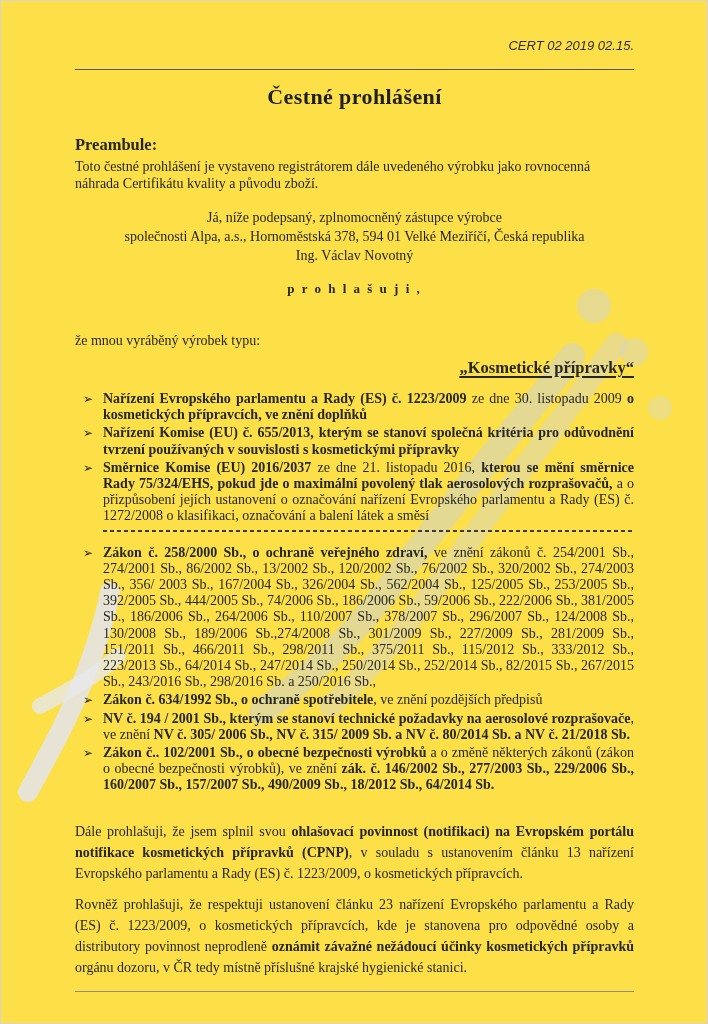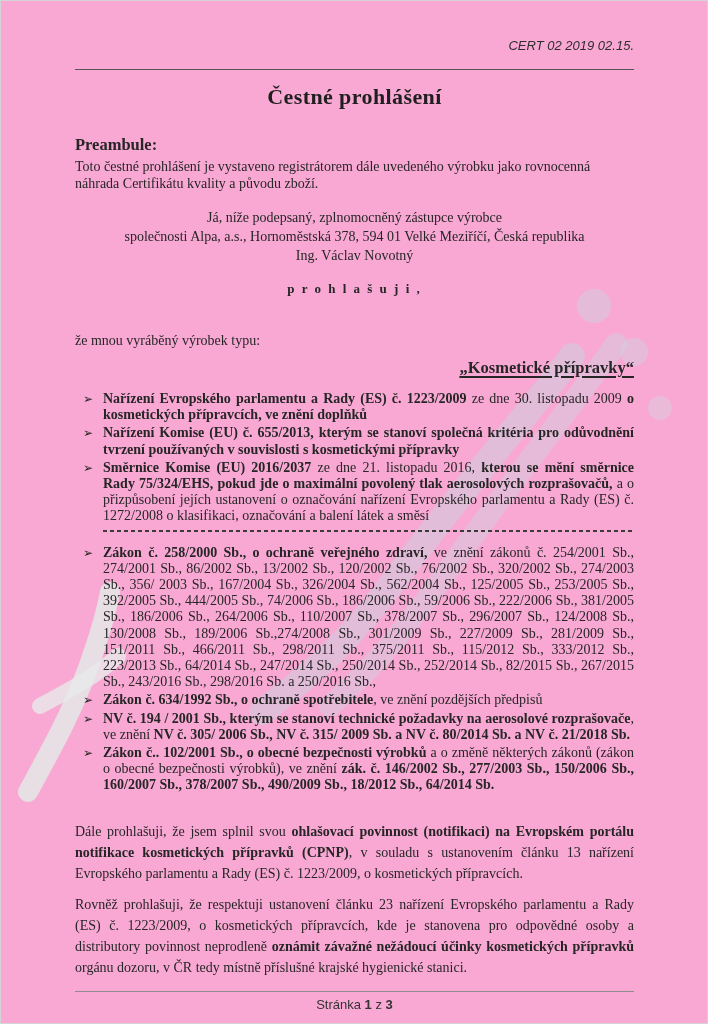--- a/index.html
+++ b/index.html
@@ -1,18 +1,18 @@
 <!DOCTYPE html>
 <html lang="cs"><head>
 <meta charset="utf-8">
 <style>
   html,body { margin:0; padding:0; background:#e9e9e9; }
   .page {
     position:relative; width:708px; height:1024px; margin:0 auto;
-    background:#f9a8d4; overflow:hidden;
+    background:#fde047; overflow:hidden;
     box-shadow: inset 0 0 0 1px #d4d4d4;
     font-family:"Liberation Serif", serif; color:#262626;
   }
   .watermark { position:absolute; left:0; top:0; z-index:0; pointer-events:none; }
   .content { position:relative; z-index:1; padding:0 74px 0 75px; }
 
   .doc-code {
     padding-top:38px; text-align:right;
     font-family:"Liberation Sans", sans-serif; font-style:italic;
     font-size:13px; color:#2e2e2e;
@@ -120,24 +120,23 @@
       <li>
         <span class="bullet">➢</span>
         <span><span class="b">Zákon č. 634/1992 Sb., o ochraně spotřebitele</span><span>, ve znění pozdějších předpisů</span></span>
       </li>
       <li>
         <span class="bullet">➢</span>
         <span><span class="b">NV č. 194 / 2001 Sb., kterým se stanoví technické požadavky na aerosolové rozprašovače</span><span>, ve znění </span><span class="b">NV č. 305/ 2006 Sb., NV č. 315/ 2009 Sb. a NV č. 80/2014 Sb. a NV č. 21/2018 Sb.</span></span>
       </li>
       <li>
         <span class="bullet">➢</span>
-        <span><span class="b">Zákon č.. 102/2001 Sb., o obecné bezpečnosti výrobků </span><span>a o změně některých zákonů (zákon o obecné bezpečnosti výrobků), ve znění </span><span class="b">zák. č. 146/2002 Sb., 277/2003 Sb., 150/2006 Sb., 160/2007 Sb., 378/2007 Sb., 490/2009 Sb., 18/2012 Sb., 64/2014 Sb.</span></span>
+        <span><span class="b">Zákon č.. 102/2001 Sb., o obecné bezpečnosti výrobků </span><span>a o změně některých zákonů (zákon o obecné bezpečnosti výrobků), ve znění </span><span class="b">zák. č. 146/2002 Sb., 277/2003 Sb., 229/2006 Sb., 160/2007 Sb., 157/2007 Sb., 490/2009 Sb., 18/2012 Sb., 64/2014 Sb.</span></span>
       </li>
     </ul>
 
     <div class="closing first"><span>Dále prohlašuji, že jsem splnil svou </span><span class="b">ohlašovací povinnost (notifikaci) na Evropském portálu notifikace kosmetických přípravků (CPNP)</span><span>, v souladu s ustanovením článku 13 nařízení Evropského parlamentu a Rady (ES) č. 1223/2009, o kosmetických přípravcích.</span></div>
     <div class="closing second"><span>Rovněž prohlašuji, že respektuji ustanovení článku 23 nařízení Evropského parlamentu a Rady (ES) č. 1223/2009, o kosmetických přípravcích, kde je stanovena pro odpovědné osoby a distributory povinnost neprodleně </span><span class="b">oznámit závažné nežádoucí účinky kosmetických přípravků</span><span> orgánu dozoru, v ČR tedy místně příslušné krajské hygienické stanici.</span></div>
 
     <div class="footer-rule"></div>
-    <div class="footer-text"><span>Stránka </span><span class="b">1</span><span> z </span><span class="b">3</span></div>
 
   </div>
 </div>
 
 </body></html>

